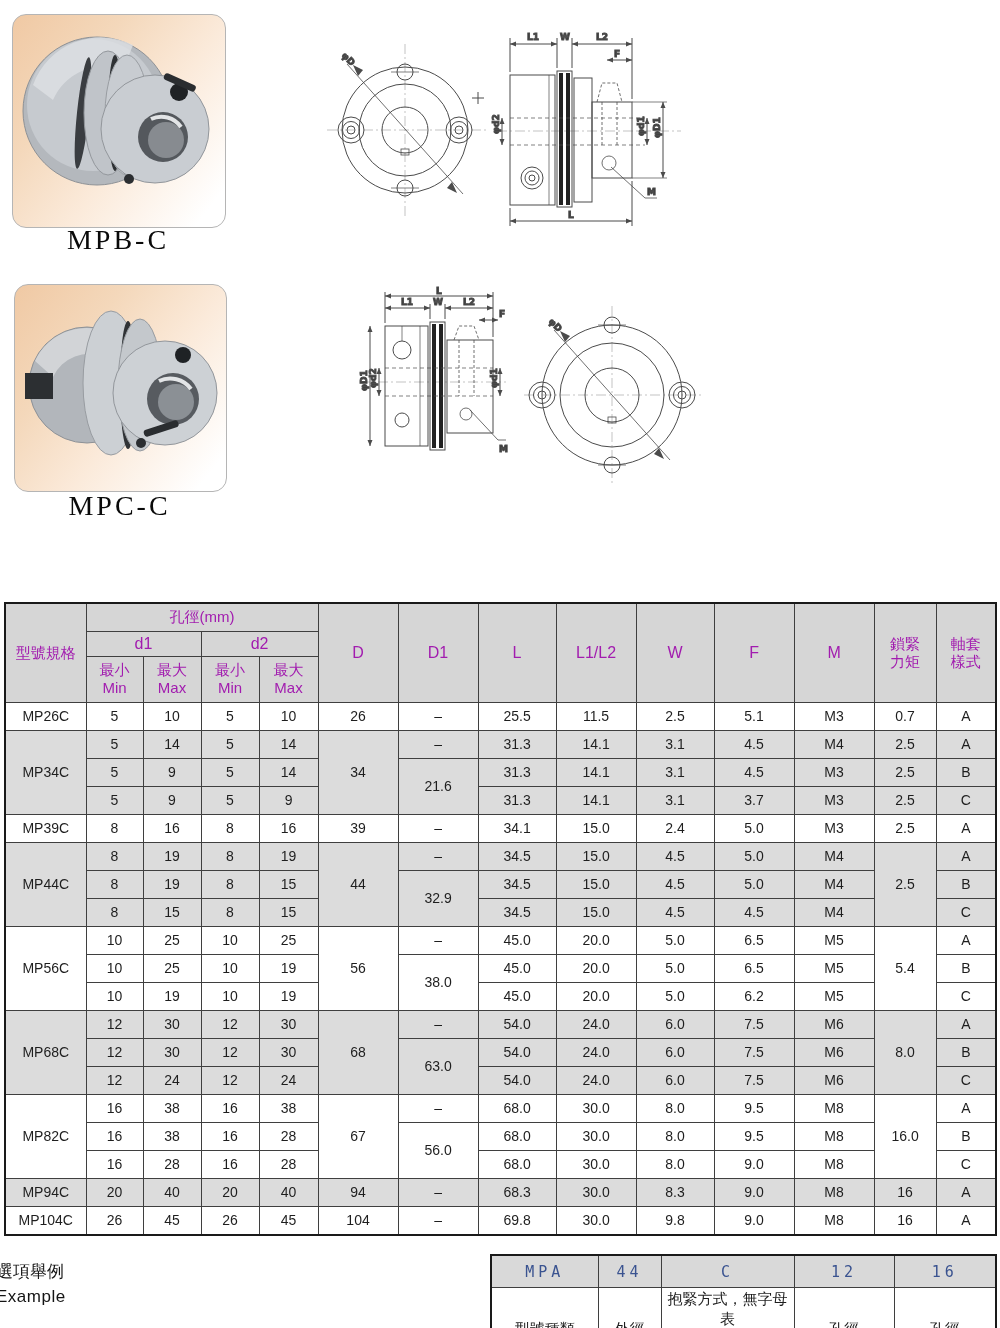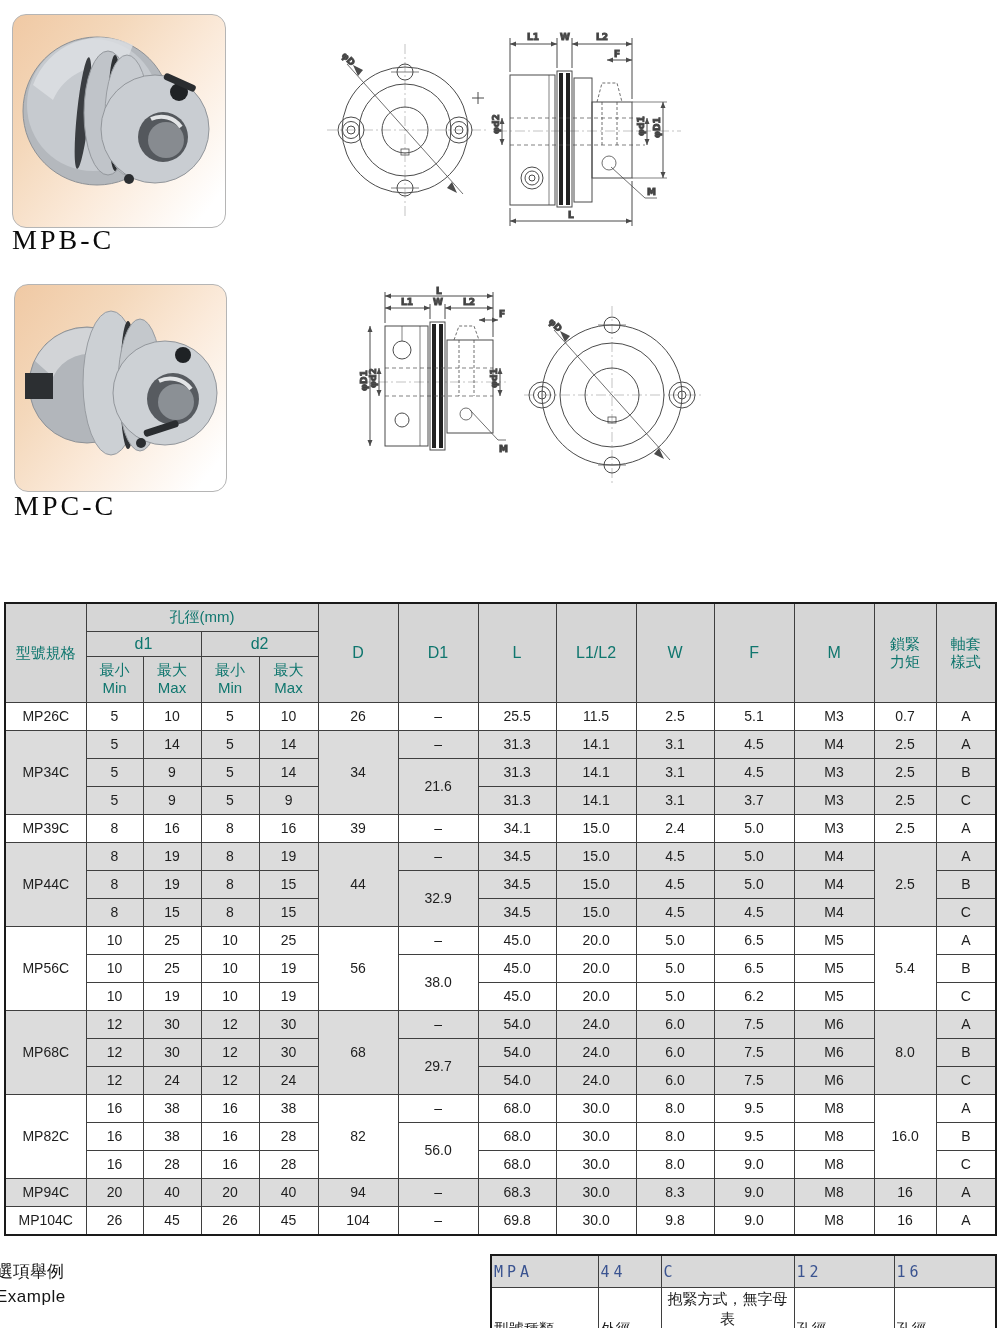--- a/index.html
+++ b/index.html
@@ -4,43 +4,43 @@
 <style>
   html,body{margin:0;padding:0;background:#fff;}
   .page{position:relative;width:1000px;height:1328px;background:#fff;overflow:hidden;
         font-family:"Liberation Sans",sans-serif;color:#222;}
 
   
   .photo-card{position:absolute;border:1px solid #b5b5b5;border-radius:14px;
     background:linear-gradient(128deg,#f0c9a4 0%,#f4d8bb 30%,#fbeada 58%,#ffffff 92%);
     overflow:hidden;}
   .photo-card svg{display:block;}
-  .product-label{position:absolute;text-align:left;font-family:"Liberation Serif",serif;
+  .product-label{position:absolute;text-align:center;font-family:"Liberation Serif",serif;
     font-size:28px;letter-spacing:3px;color:#0a0a0a;}
 
   
   .drawing{position:absolute;}
   .drawing svg{display:block;overflow:visible;}
   .dim-text{font-family:"DejaVu Sans",sans-serif;font-size:9px;font-weight:bold;fill:#3c3c3c;}
 
   
   table.spec{position:absolute;left:4px;top:602px;width:993px;border-collapse:collapse;
     table-layout:fixed;border:2px solid #1a1a1a;}
   table.spec th,table.spec td{border:1px solid #3f3f3f;text-align:center;vertical-align:middle;
     padding:0;overflow:hidden;}
-  table.spec th{background:#d6d6d6;color:#0f766e;font-weight:normal;font-size:15px;line-height:1.2;}
+  table.spec th{background:#d6d6d6;color:#a21caf;font-weight:normal;font-size:15px;line-height:1.2;}
   table.spec th.lat{font-size:16px;}
   table.spec td{font-size:14px;color:#1e1e1e;height:27px;background:#fff;}
   table.spec tr.shaded td{background:#dcdcdc;}
   .hr1{height:28px;} .hr2{height:25px;} .hr3{height:46px;}
 
   
   table.example{position:absolute;left:490px;top:1254px;width:505px;border-collapse:collapse;
     table-layout:fixed;border:2px solid #1a1a1a;}
-  table.example td{border:1px solid #3f3f3f;vertical-align:middle;padding:1px 2px;}
+  table.example td{border:1px solid #3f3f3f;text-align:center;vertical-align:middle;padding:1px 2px;}
   table.example tr.codes td{background:#d9d9d9;color:#3a5390;height:29px;
     font-family:"DejaVu Sans Mono",monospace;font-size:15px;letter-spacing:4px;}
   table.example tr.descs td{background:#fff;color:#1e1e1e;height:40px;font-size:15px;}
   table.example td.note{font-size:10.5px;line-height:1.35;white-space:pre-line;text-align:center;}
 
   .example-title{position:absolute;left:-4px;top:1260px;font-size:17px;color:#141414;line-height:1.45;}
   .example-title .en{font-size:17px;letter-spacing:0.5px;}
 </style>
 </head>
 <body>
@@ -500,21 +500,21 @@
           <td>7.5</td>
           <td>M6</td>
           <td rowspan="3">8.0</td>
           <td>A</td>
         </tr>
         <tr class="shaded">
           <td>12</td>
           <td>30</td>
           <td>12</td>
           <td>30</td>
-          <td rowspan="2">29.7</td>
+          <td rowspan="2">63.0</td>
           <td>54.0</td>
           <td>24.0</td>
           <td>6.0</td>
           <td>7.5</td>
           <td>M6</td>
           <td>B</td>
         </tr>
         <tr class="shaded">
           <td>12</td>
           <td>24</td>
@@ -526,21 +526,21 @@
           <td>7.5</td>
           <td>M6</td>
           <td>C</td>
         </tr>
         <tr>
           <td rowspan="3">MP82C</td>
           <td>16</td>
           <td>38</td>
           <td>16</td>
           <td>38</td>
-          <td rowspan="3">82</td>
+          <td rowspan="3">67</td>
           <td>–</td>
           <td>68.0</td>
           <td>30.0</td>
           <td>8.0</td>
           <td>9.5</td>
           <td>M8</td>
           <td rowspan="3">16.0</td>
           <td>A</td>
         </tr>
         <tr>

